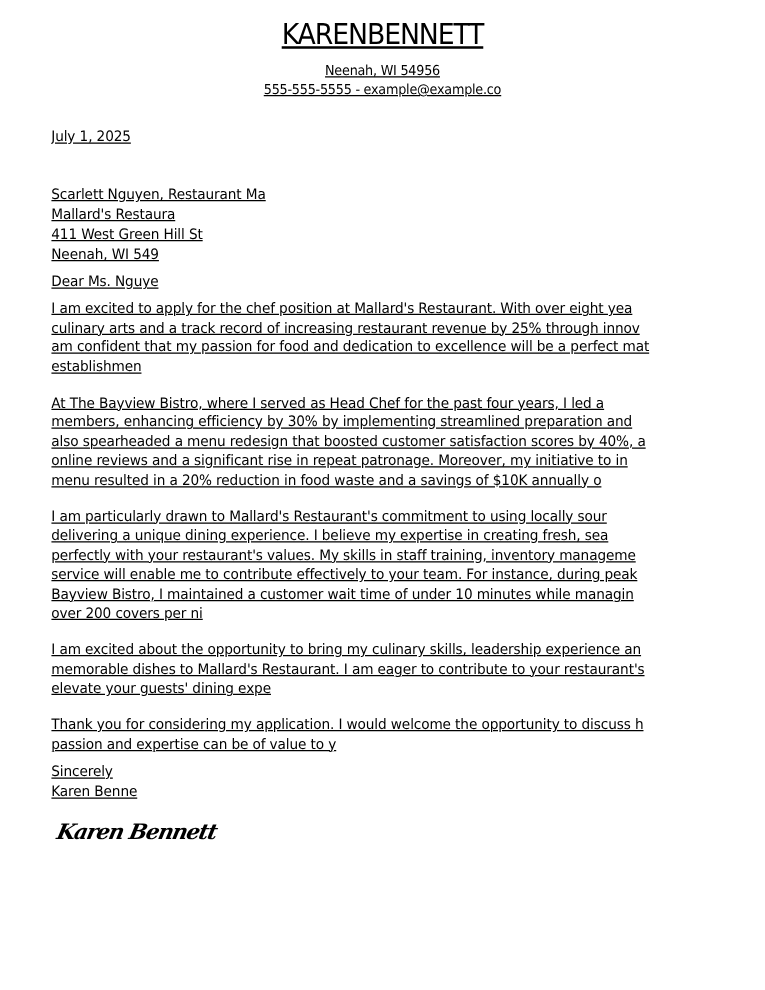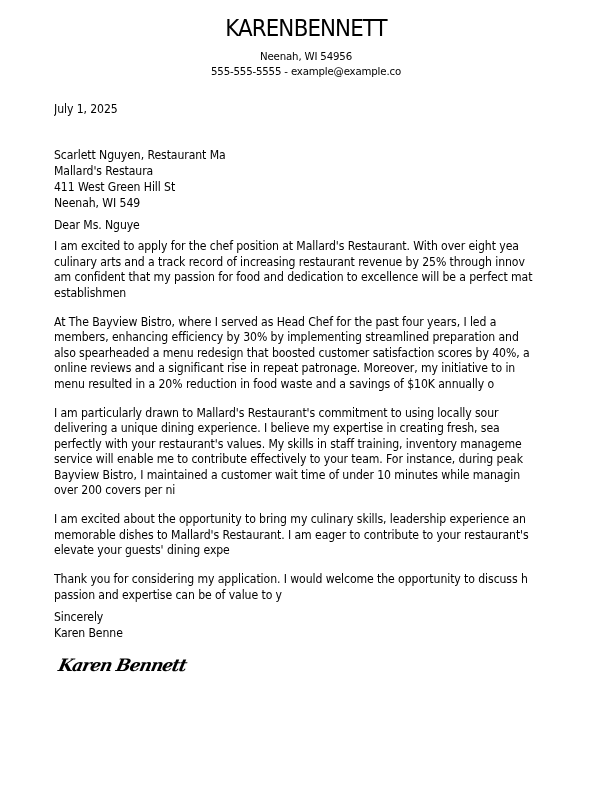--- a/index.html
+++ b/index.html
@@ -4,20 +4,21 @@
 <style>
   html, body { margin: 0; padding: 0; background: #ffffff; }
   .page {
     position: relative;
     width: 612px;
     height: 792px;
     background: #ffffff;
     color: #000000;
     font-family: "DejaVu Sans", sans-serif;
     overflow: hidden;
+    text-decoration: underline;
   }
   .header { text-align: center; padding-top: 16px; }
   .sqc { transform: scaleX(0.93); transform-origin: 50% 0; }
   .sq  { transform: scaleX(0.95); transform-origin: 0 0; }
   .name {
     margin: 0;
     font-size: 23px;
     line-height: 25px;
     font-weight: 400;
     letter-spacing: -1px;
@@ -26,21 +27,21 @@
   }
   .contact-line {
     font-size: 11px;
     line-height: 14px;
     letter-spacing: -0.2px;
     white-space: pre;
   }
   .contact-line.first { margin-top: 9px; }
   .contact-line.second { margin-top: 1px; }
   .body-col {
-    margin-left: 54px;
+    margin-left: 41px;
     width: 531px;
     overflow: hidden;
     font-size: 11.5px;
     letter-spacing: -0.1px;
   }
   .date { margin-top: 23px; line-height: 15px; white-space: pre; }
   .recipient { margin-top: 30px; line-height: 16px; white-space: pre; }
   .salutation { margin-top: 7px; line-height: 15px; white-space: pre; }
   .para { margin: 13.5px 0 0 0; line-height: 15.5px; white-space: pre; }
   .para.first { margin-top: 6px; }

